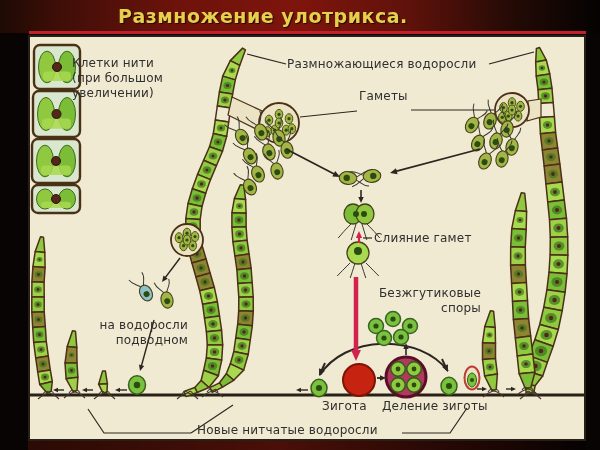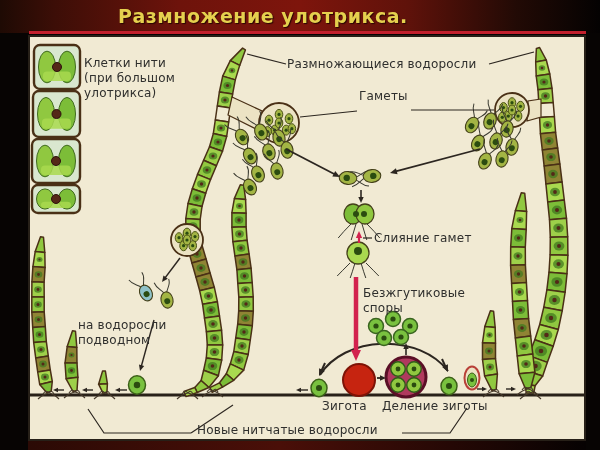--- a/index.html
+++ b/index.html
@@ -12,21 +12,21 @@
   #title-text{position:absolute;left:118px;top:5px;font-size:19px;font-weight:bold;
     letter-spacing:.5px;color:#e5d04e;text-shadow:1px 1px 1px #2a0602;white-space:nowrap;}
   #red-line{position:absolute;left:29px;top:31px;width:557px;height:3px;background:#c2202d;}
   #bottom-strip{position:absolute;left:28px;top:441px;width:558px;height:9px;
     background:linear-gradient(90deg,#2b0a05 0%,#4a0f08 45%,#1a0604 85%,#060202 100%);}
   #panel{position:absolute;left:28px;top:35px;width:554px;height:402px;
     background:#f1ead3;border:2px solid #272018;}
   #art{position:absolute;left:0;top:0;}
   .lbl{position:absolute;font-size:12px;color:#2f2f2d;line-height:15px;
        letter-spacing:.2px;white-space:nowrap;}
-  .lbl.center{text-align:left;}
+  .lbl.center{text-align:right;}
 </style>
 </head>
 <body>
 
 <div id="stage">
   <div id="left-strip"></div>
   <div id="title-bar">
     <span id="title-text">Размножение улотрикса.</span>
   </div>
   <div id="red-line"></div>
@@ -658,24 +658,24 @@
           <line x1="459" y1="27" x2="504" y2="15" stroke="#2c2620" stroke-width="1.2"></line>
           <line x1="327" y1="74" x2="270" y2="80" stroke="#2c2620" stroke-width="1.2"></line>
           <line x1="381" y1="73" x2="464" y2="73" stroke="#2c2620" stroke-width="1.2"></line>
           <line x1="333" y1="201" x2="342" y2="201" stroke="#2c2620" stroke-width="1.2"></line>
           <polyline points="58,372 74,396 161,396" fill="none" stroke="#2c2620" stroke-width="1.2"></polyline>
           <line x1="161" y1="396" x2="203" y2="368" stroke="#2c2620" stroke-width="1.2"></line>
           <polyline points="372,396 420,396 437,371" fill="none" stroke="#2c2620" stroke-width="1.2"></polyline>
         </g>
       </svg>
 
-    <div class="lbl" style="left:54px;top:19px">
+    <div class="lbl" style="left:42px;top:19px">
       <div>Клетки нити</div>
       <div>(при большом</div>
-      <div>улотрикса)</div>
+      <div>увеличении)</div>
     </div>
     <div class="lbl" style="left:257px;top:20px">Размножающиеся водоросли</div>
     <div class="lbl" style="left:329px;top:52px">Гаметы</div>
     <div class="lbl" style="left:344px;top:194px">Слияние гамет</div>
     <div class="lbl center" style="left:333px;top:249px;width:118px">
       <div>Безжгутиковые</div>
       <div>споры</div>
     </div>
     <div class="lbl center" style="left:48px;top:281px;width:110px">
       <div>на водоросли</div>

